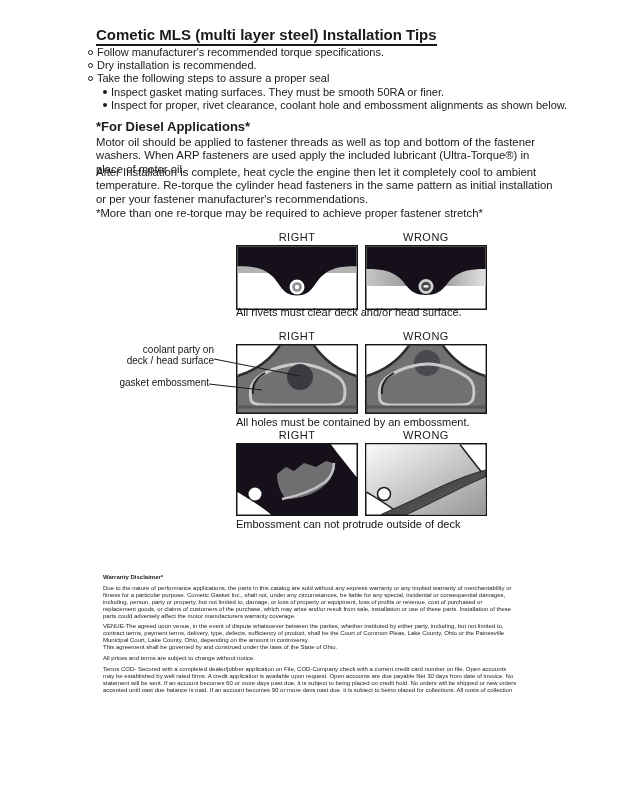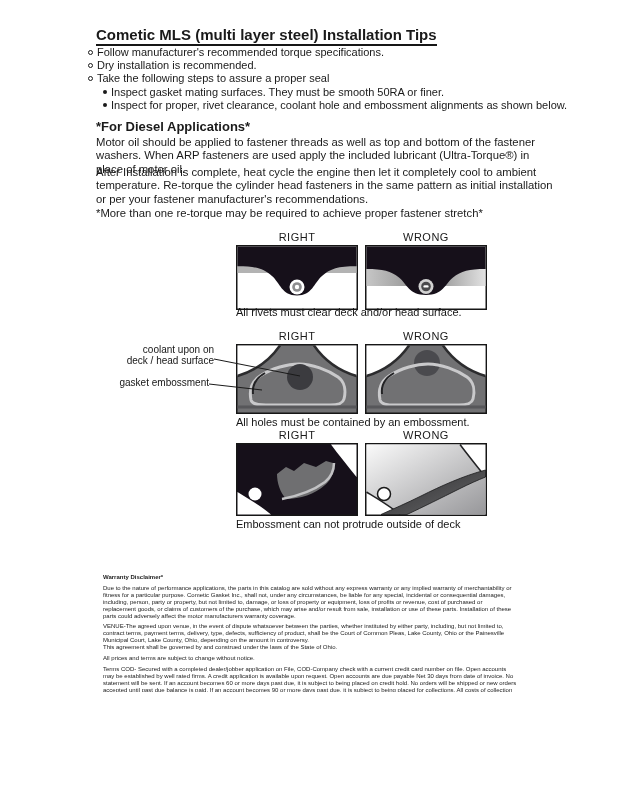--- a/index.html
+++ b/index.html
@@ -101,21 +101,21 @@
     <circle cx="61" cy="41.5" r="4.8" fill="#4a4a4c"></circle>
     <rect x="58.4" y="40.2" width="5.2" height="2.4" rx="1.2" fill="#ffffff"></rect>
   </svg>
 
   <div class="abs caption" style="left:236px;top:298px;white-space:nowrap;margin-top:8px;">All rivets must clear deck and/or head surface.</div>
 
   <div class="abs fig-label" style="left:236px;top:330px;">RIGHT</div>
   <div class="abs fig-label" style="left:365px;top:330px;">WRONG</div>
 
   <div class="abs ann" style="left:115px;top:344px;width:99px;">
-    <div>coolant upon on</div>
+    <div>coolant party on</div>
     <div>deck / head surface</div>
   </div>
   <div class="abs ann" style="left:115px;top:377px;width:94px;">gasket embossment</div>
 
   <svg class="abs" style="left:205px;top:350px;z-index:5;pointer-events:none;" width="110" height="45" viewBox="0 0 110 45">
     <line x1="9" y1="9" x2="95" y2="26" stroke="#1a1a1a" stroke-width="1"></line>
     <line x1="4" y1="34" x2="57" y2="40" stroke="#1a1a1a" stroke-width="1"></line>
   </svg>
 
   <svg class="abs" style="left:236px;top:344px;" width="122" height="70" viewBox="0 0 122 70">

